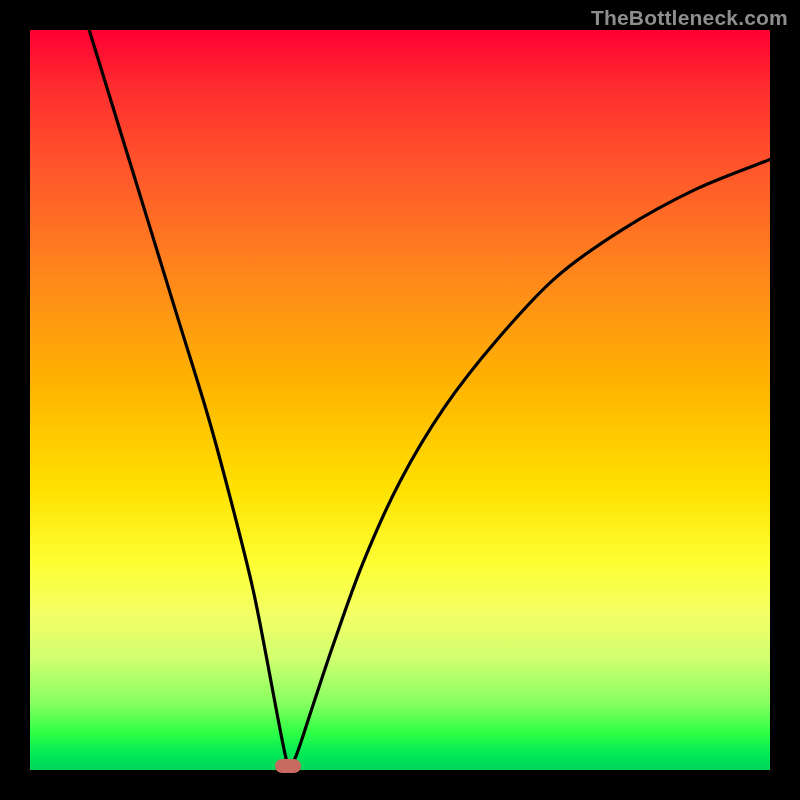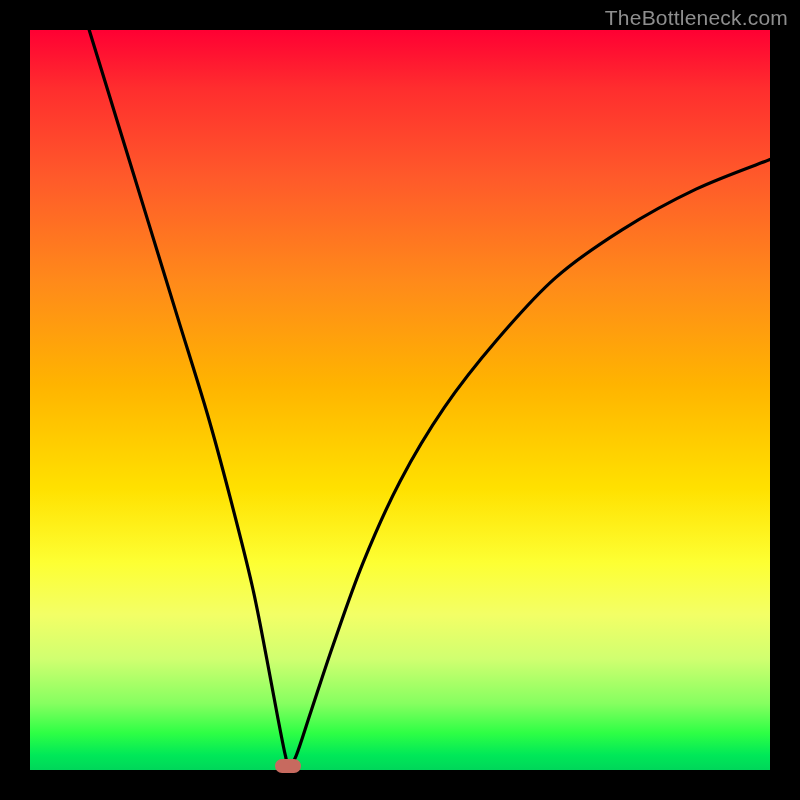--- a/index.html
+++ b/index.html
@@ -47,21 +47,21 @@
     background: #c76a5f;
     transform: translate(-50%, -50%);
   }
   .watermark {
     position: absolute;
     top: 6px;
     right: 12px;
     color: #8e8e8e;
     font-size: 21px;
     letter-spacing: 0.2px;
-    font-weight: 400;
+    font-weight: 700;
   }
   svg.curve {
     position: absolute;
     left: 0;
     top: 0;
     width: 740px;
     height: 740px;
     overflow: visible;
   }
 </style>

